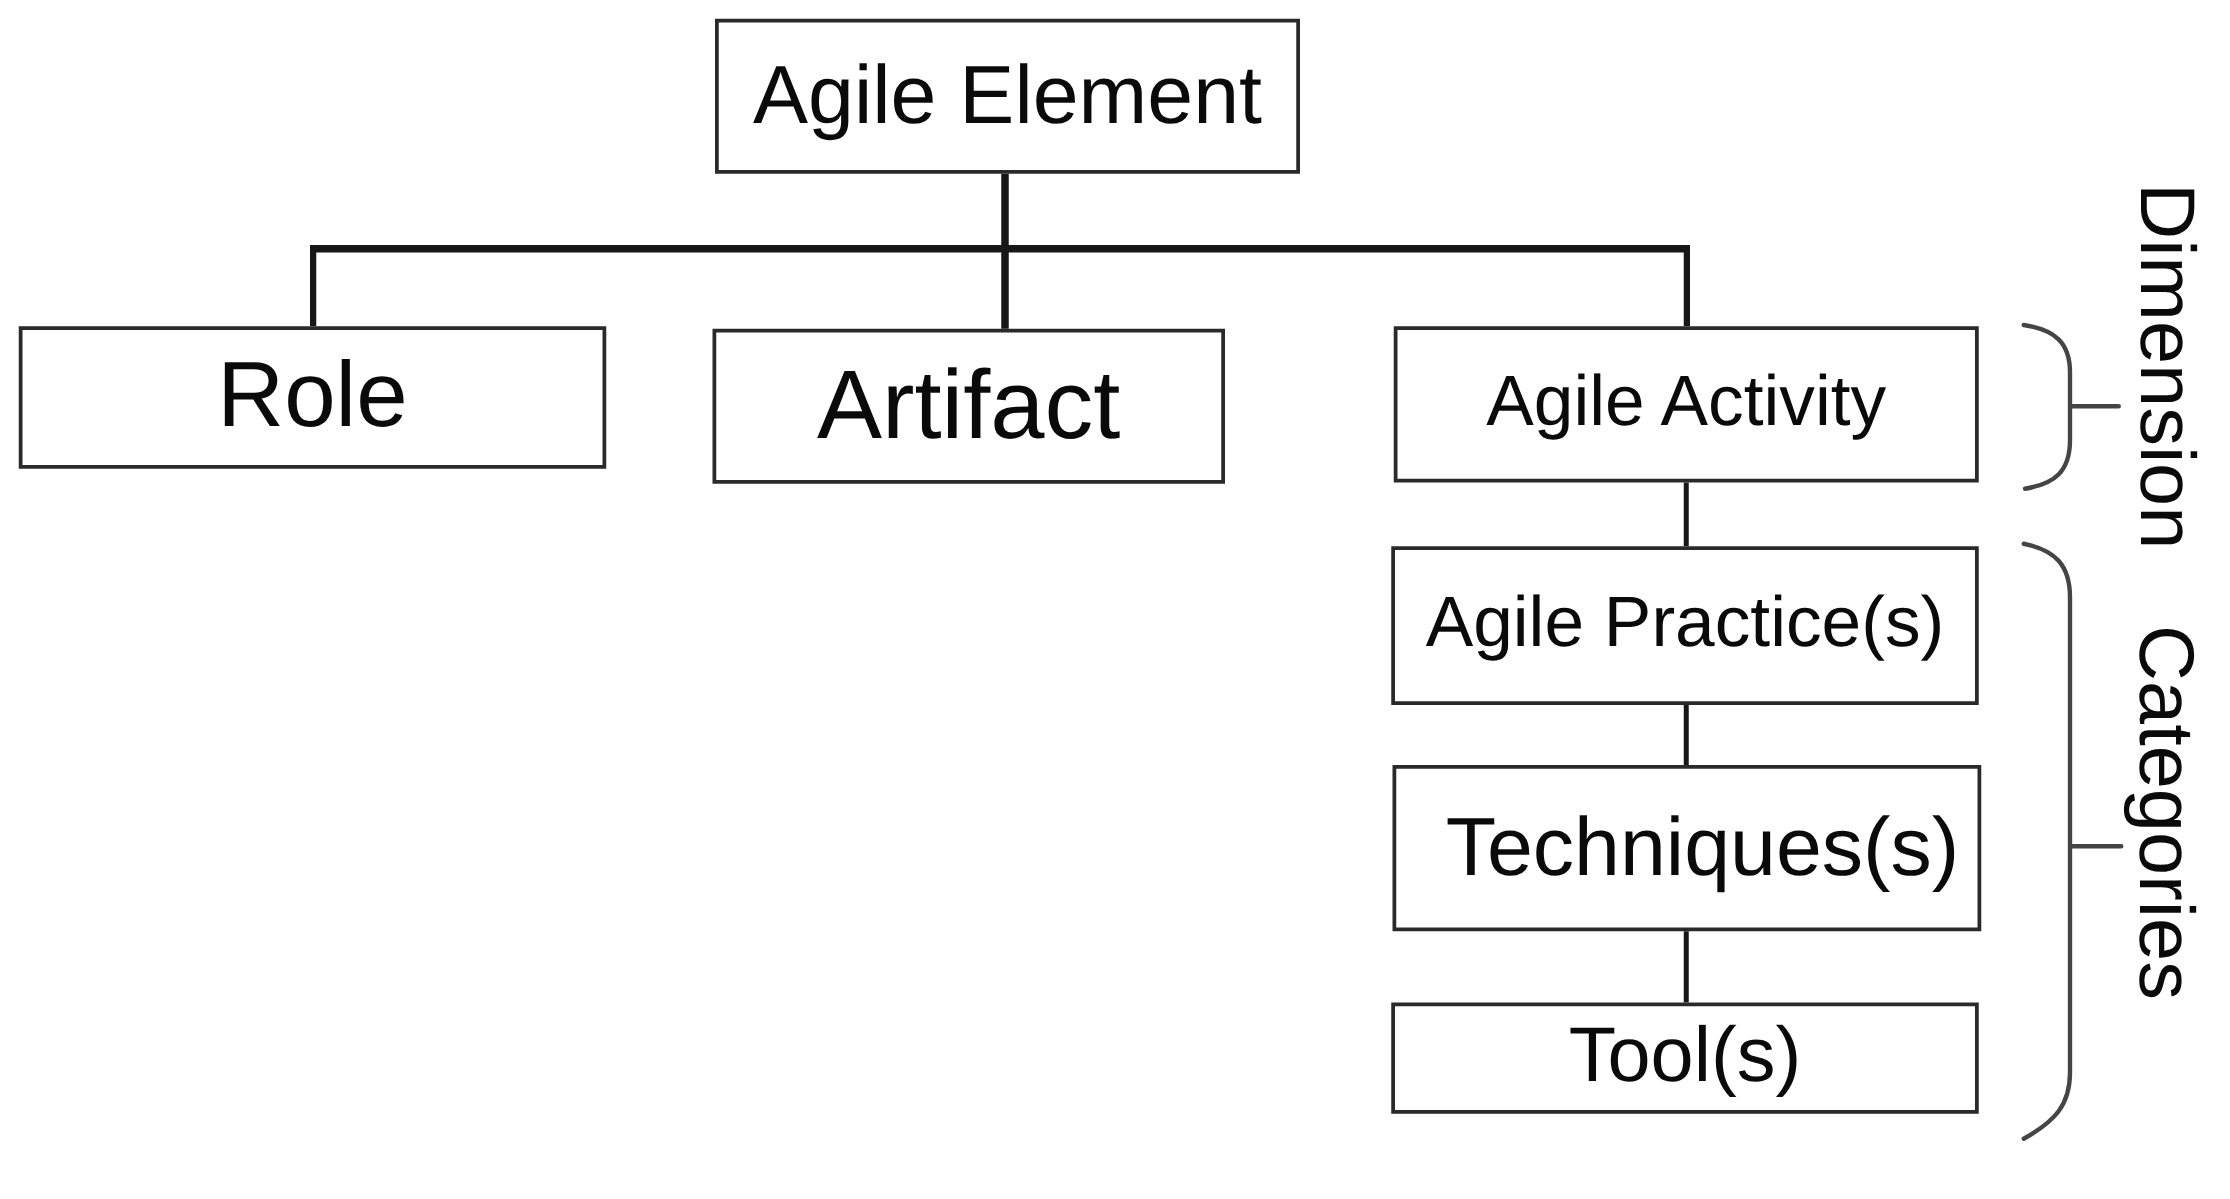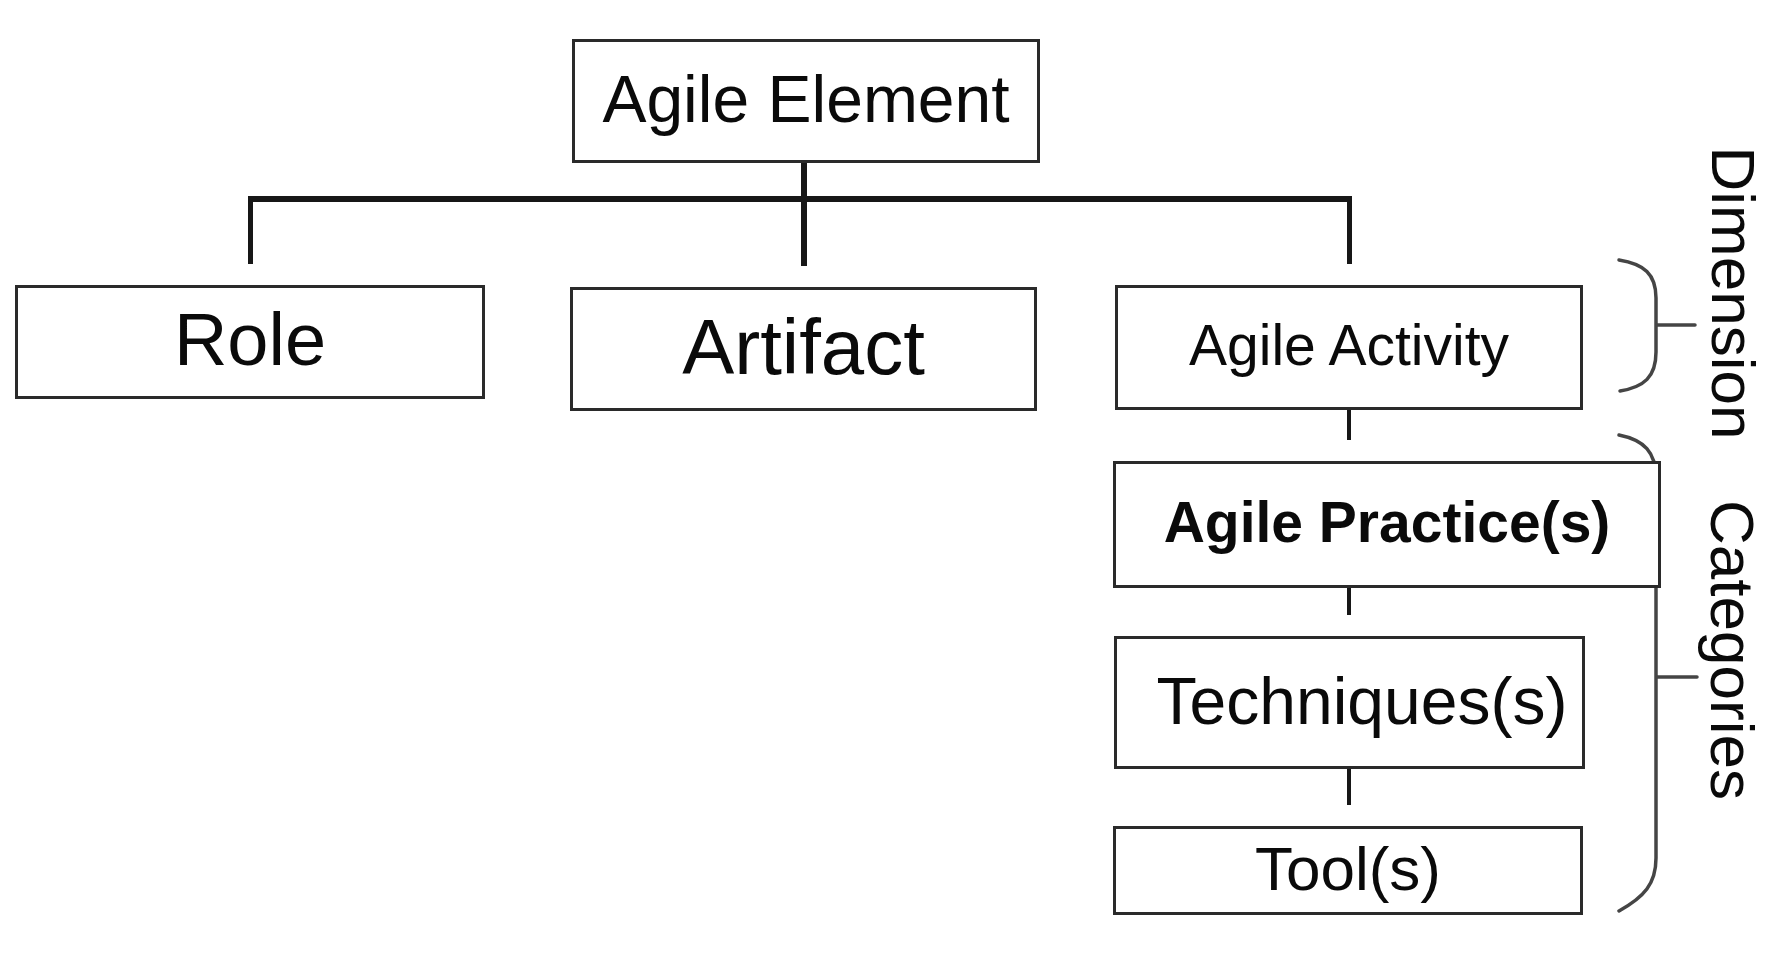--- a/index.html
+++ b/index.html
@@ -20,40 +20,39 @@
   }
   .node{
     position:absolute;
     box-sizing:border-box;
     background:var(--background);
     border:3px solid var(--box-border);
     display:flex;align-items:center;justify-content:center;
     text-align:left;
     line-height:1;
     z-index:3;
-    margin-top:24px;
   }
   .node span{display:block;transform:translateY(-2px);}
   .conn{position:absolute;background:var(--connector);z-index:2;}
   #brace-layer{position:absolute;left:0;top:0;z-index:1;pointer-events:none;}
   .side-label{
     position:absolute;
     white-space:nowrap;
     transform:translate(-50%,-50%) rotate(90deg);
     font-size:62px;
     line-height:1;
     color:var(--text);
     z-index:3;
   }
   
   #n-agile-element{left:572px;top:15px;width:468px;height:124px;font-size:66px;}
   #n-role{left:15px;top:261px;width:470px;height:114px;font-size:74px;}
-  #n-artifact{left:570px;top:263px;width:467px;height:124px;font-size:78px;}
+  #n-artifact{left:570px;top:263px;width:410px;height:124px;font-size:78px;}
   #n-agile-activity{left:1115px;top:261px;width:468px;height:125px;font-size:57px;}
-  #n-agile-practices{left:1113px;top:437px;width:548px;height:127px;font-size:57px;font-weight:bold;}
+  #n-agile-practices{left:1113px;top:437px;width:470px;height:127px;font-size:57px;}
   #n-techniques{left:1114px;top:612px;width:471px;height:133px;font-size:66px;padding-left:25px;}
   #n-tools{left:1113px;top:802px;width:470px;height:89px;font-size:62px;}
   
   #c-root-drop{left:801px;top:137px;width:6px;height:129px;}
   #c-hbar{left:248px;top:196px;width:1104px;height:6px;}
   #c-role-drop{left:248px;top:196px;width:5px;height:68px;}
   #c-activity-drop{left:1347px;top:196px;width:5px;height:68px;}
   #c-activity-practice{left:1347px;top:384px;width:4px;height:56px;}
   #c-practice-technique{left:1347px;top:561px;width:4px;height:54px;}
   #c-technique-tool{left:1347px;top:742px;width:4px;height:63px;}

